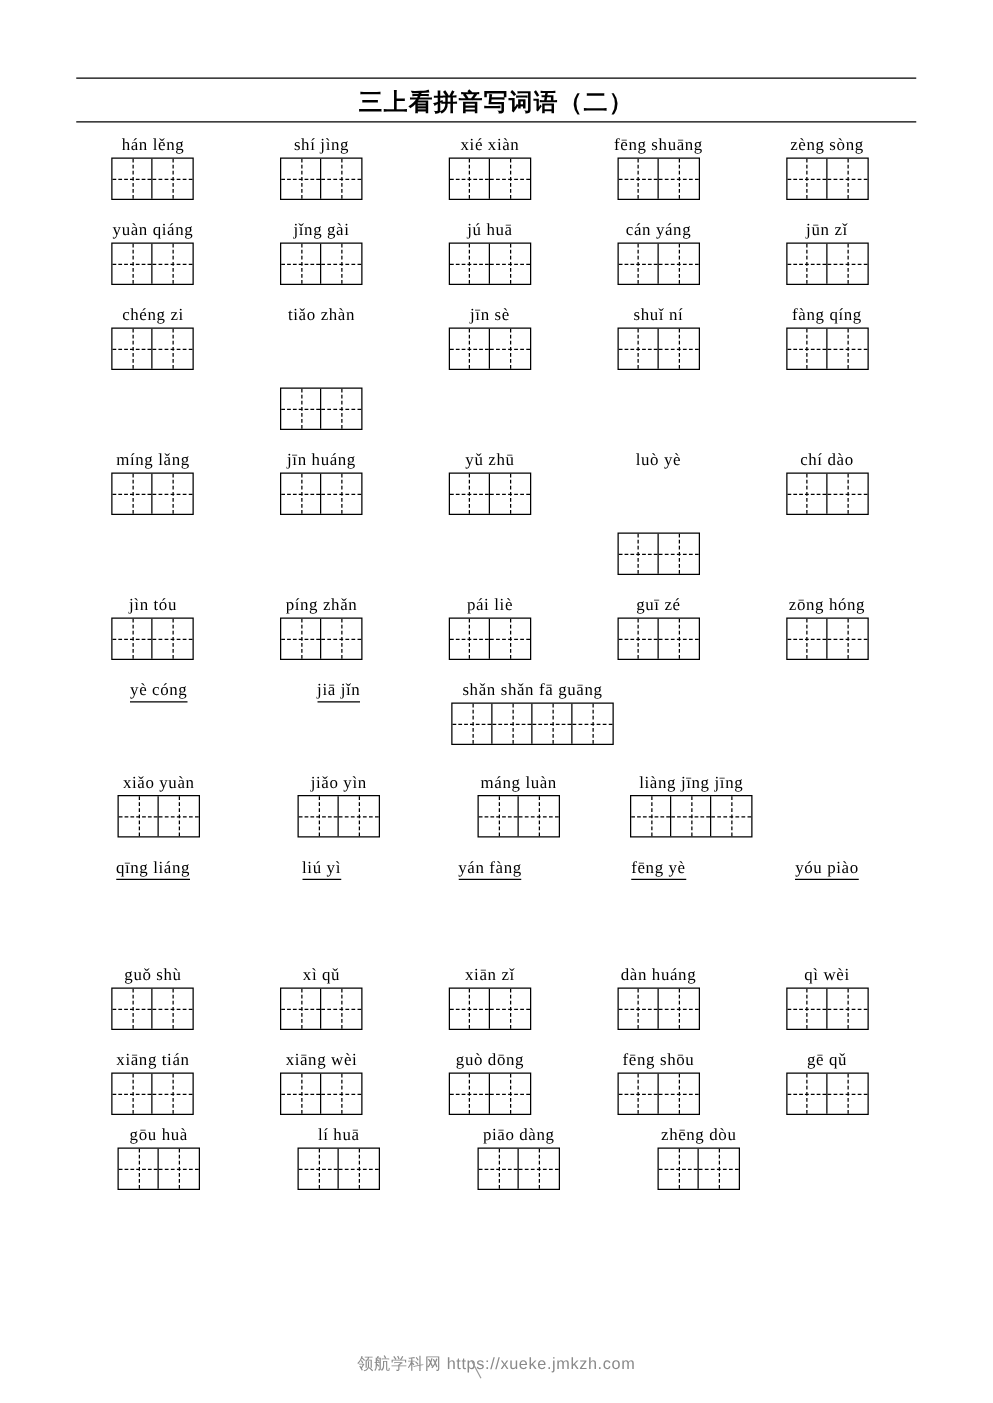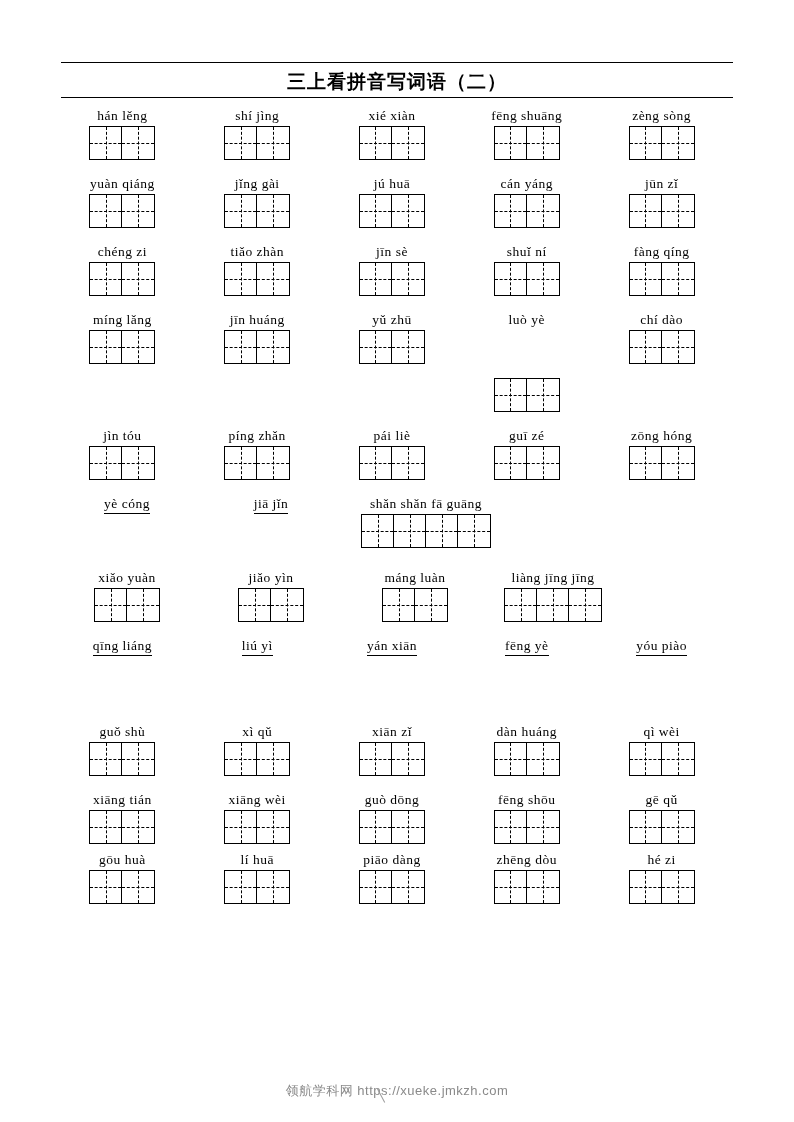--- a/index.html
+++ b/index.html
@@ -204,21 +204,21 @@
       </div>
       <div class="row-gap"></div>
       <div class="row">
         <div class="cell-group" style="width: 134px;">
           <div class="pinyin">chéng zi</div>
           <div class="grid">
             <div class="gbox"></div>
             <div class="gbox"></div>
           </div>
         </div>
-        <div class="cell-group" style="width: 134px;">
+        <div class="cell-group" style="width: 134px; gap: 48px;">
           <div class="pinyin">tiǎo zhàn</div>
           <div class="grid">
             <div class="gbox"></div>
             <div class="gbox"></div>
           </div>
         </div>
         <div class="cell-group" style="width: 134px;">
           <div class="pinyin">jīn sè</div>
           <div class="grid">
             <div class="gbox"></div>
@@ -372,21 +372,21 @@
       <div class="row">
         <div class="cell-group" style="width: 134px;">
           <div class="pinyin underlined">qīng liáng</div>
           <div class="spacer-block"></div>
         </div>
         <div class="cell-group" style="width: 134px;">
           <div class="pinyin underlined">liú yì</div>
           <div class="spacer-block"></div>
         </div>
         <div class="cell-group" style="width: 134px;">
-          <div class="pinyin underlined">yán xiān</div>
+          <div class="pinyin underlined">yán fàng</div>
           <div class="spacer-block"></div>
         </div>
         <div class="cell-group" style="width: 134px;">
           <div class="pinyin underlined">fēng yè</div>
           <div class="spacer-block"></div>
         </div>
         <div class="cell-group" style="width: 134px;">
           <div class="pinyin underlined">yóu piào</div>
           <div class="spacer-block"></div>
         </div>
@@ -485,27 +485,20 @@
         </div>
         <div class="cell-group" style="width: 134px;">
           <div class="pinyin">piāo dàng</div>
           <div class="grid">
             <div class="gbox"></div>
             <div class="gbox"></div>
           </div>
         </div>
         <div class="cell-group" style="width: 134px;">
           <div class="pinyin">zhēng dòu</div>
-          <div class="grid">
-            <div class="gbox"></div>
-            <div class="gbox"></div>
-          </div>
-        </div>
-        <div class="cell-group" style="width: 134px;">
-          <div class="pinyin">hé zi</div>
           <div class="grid">
             <div class="gbox"></div>
             <div class="gbox"></div>
           </div>
         </div>
       </div>
       <div class="row-gap" style="height: 8px;"></div>
     </div>
 
   <div class="watermark">领航学科网 https://xueke.jmkzh.com</div>

